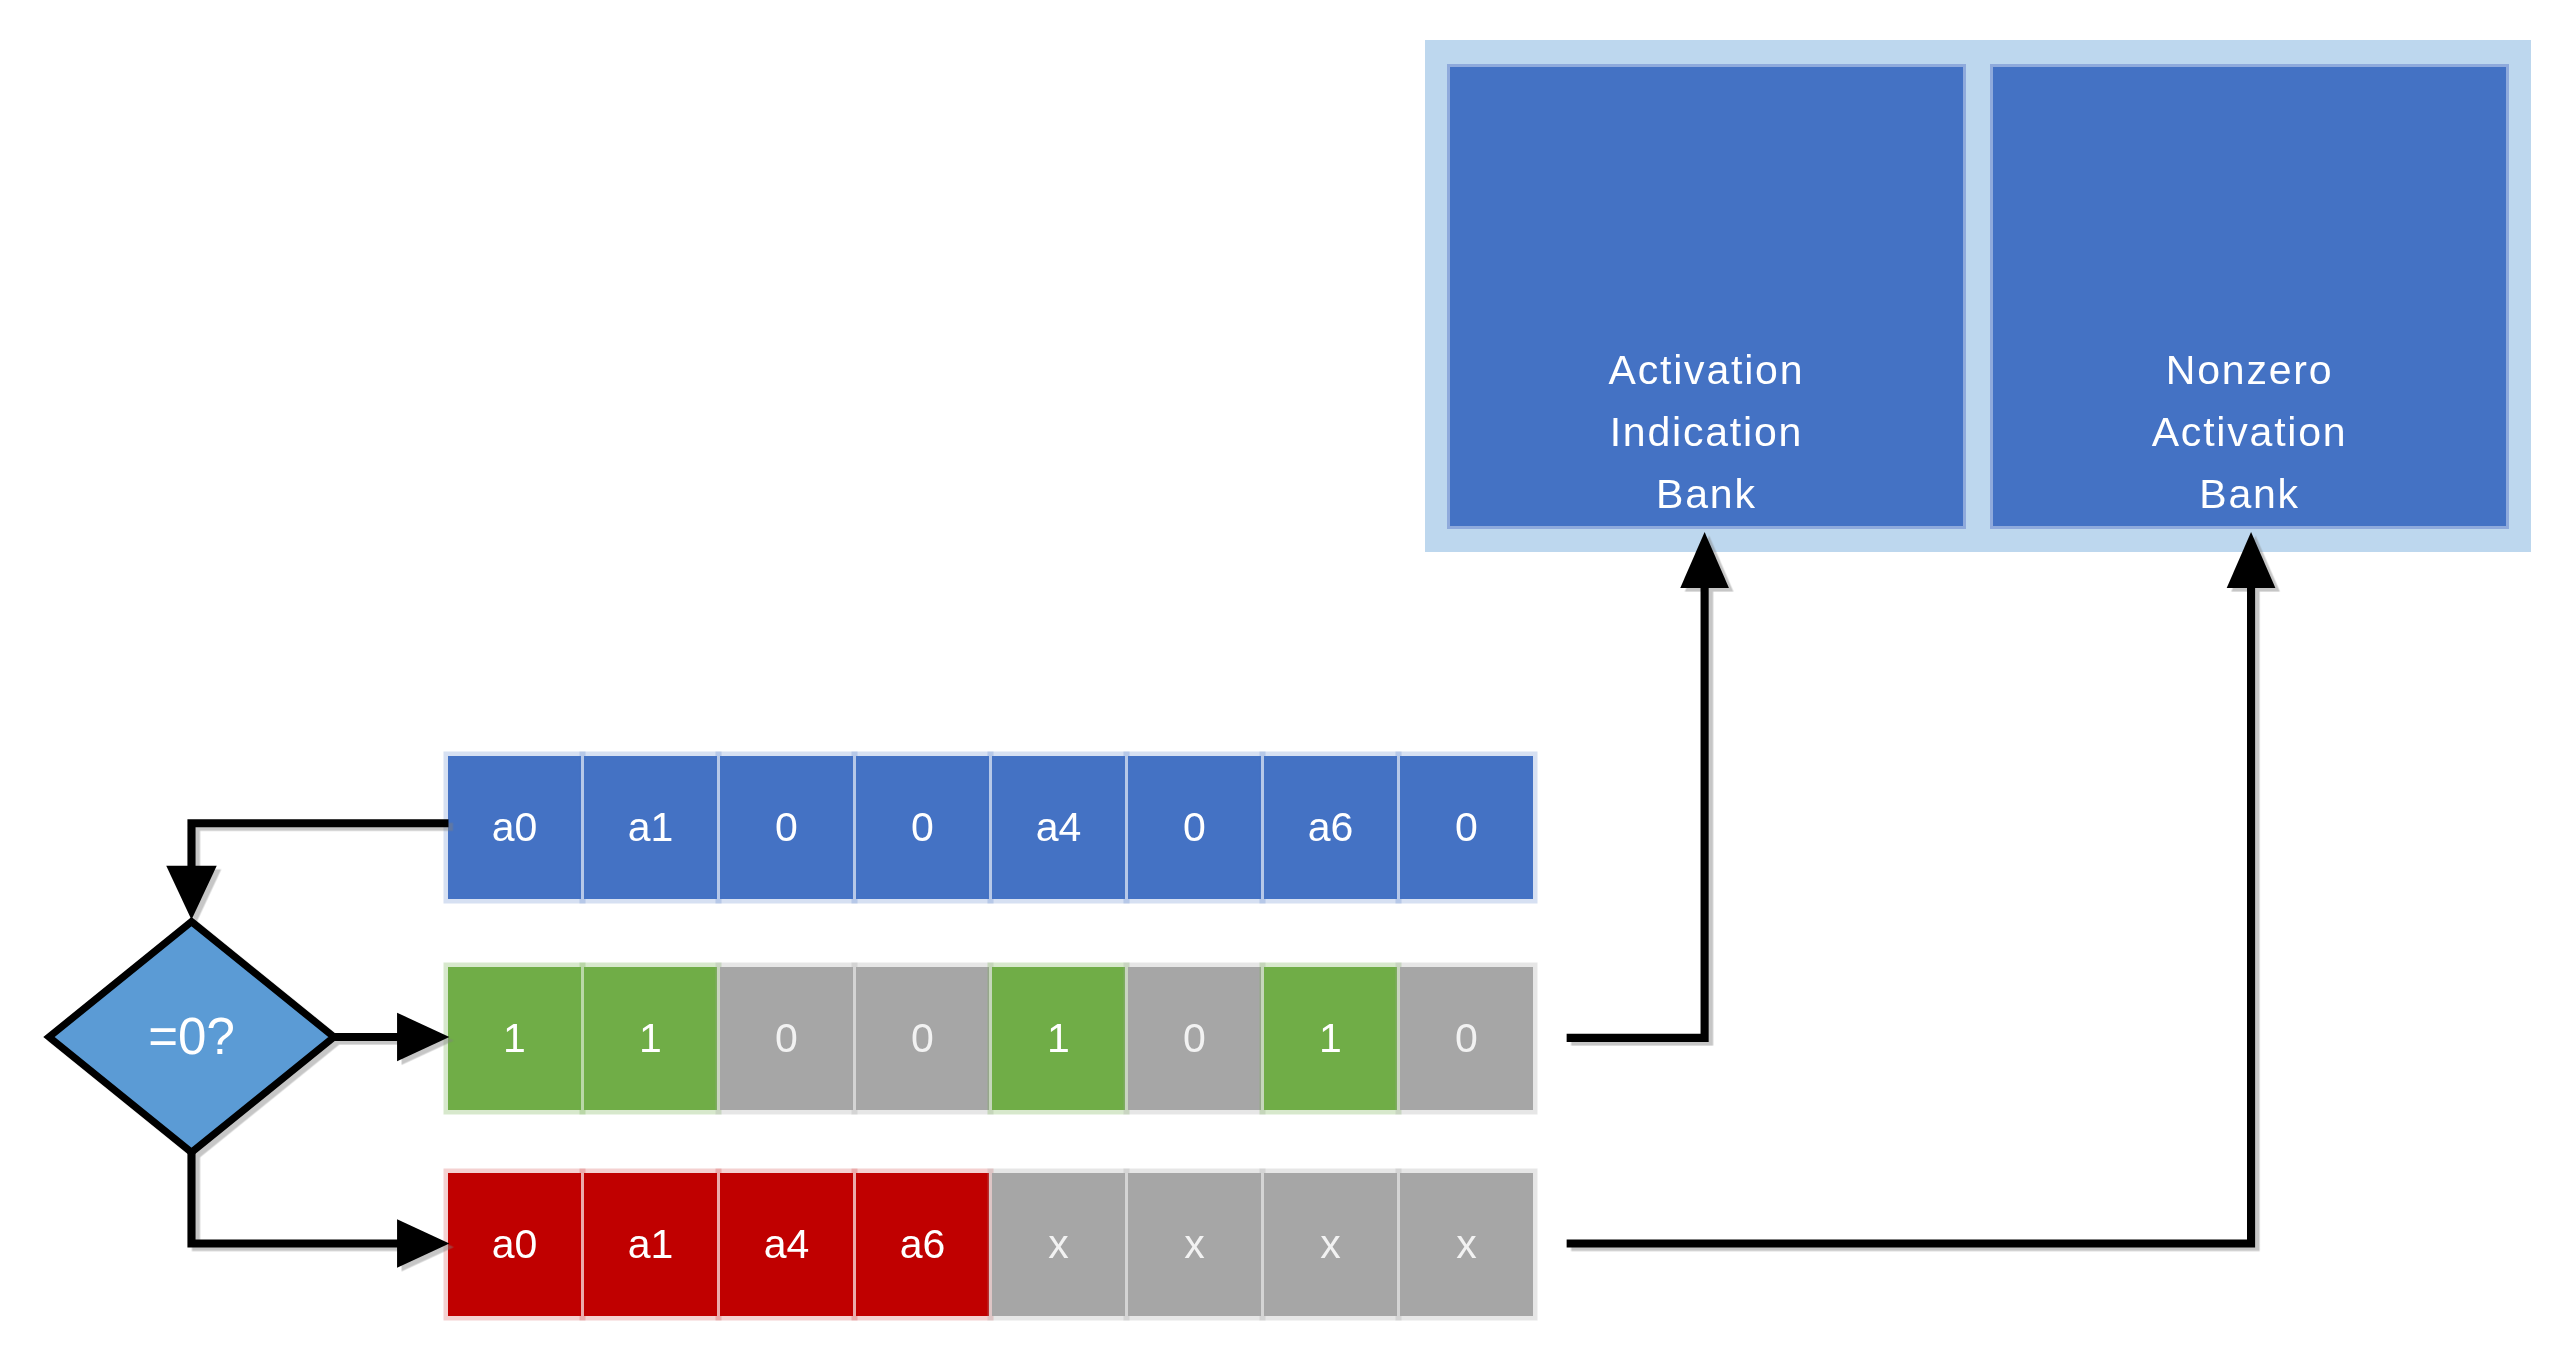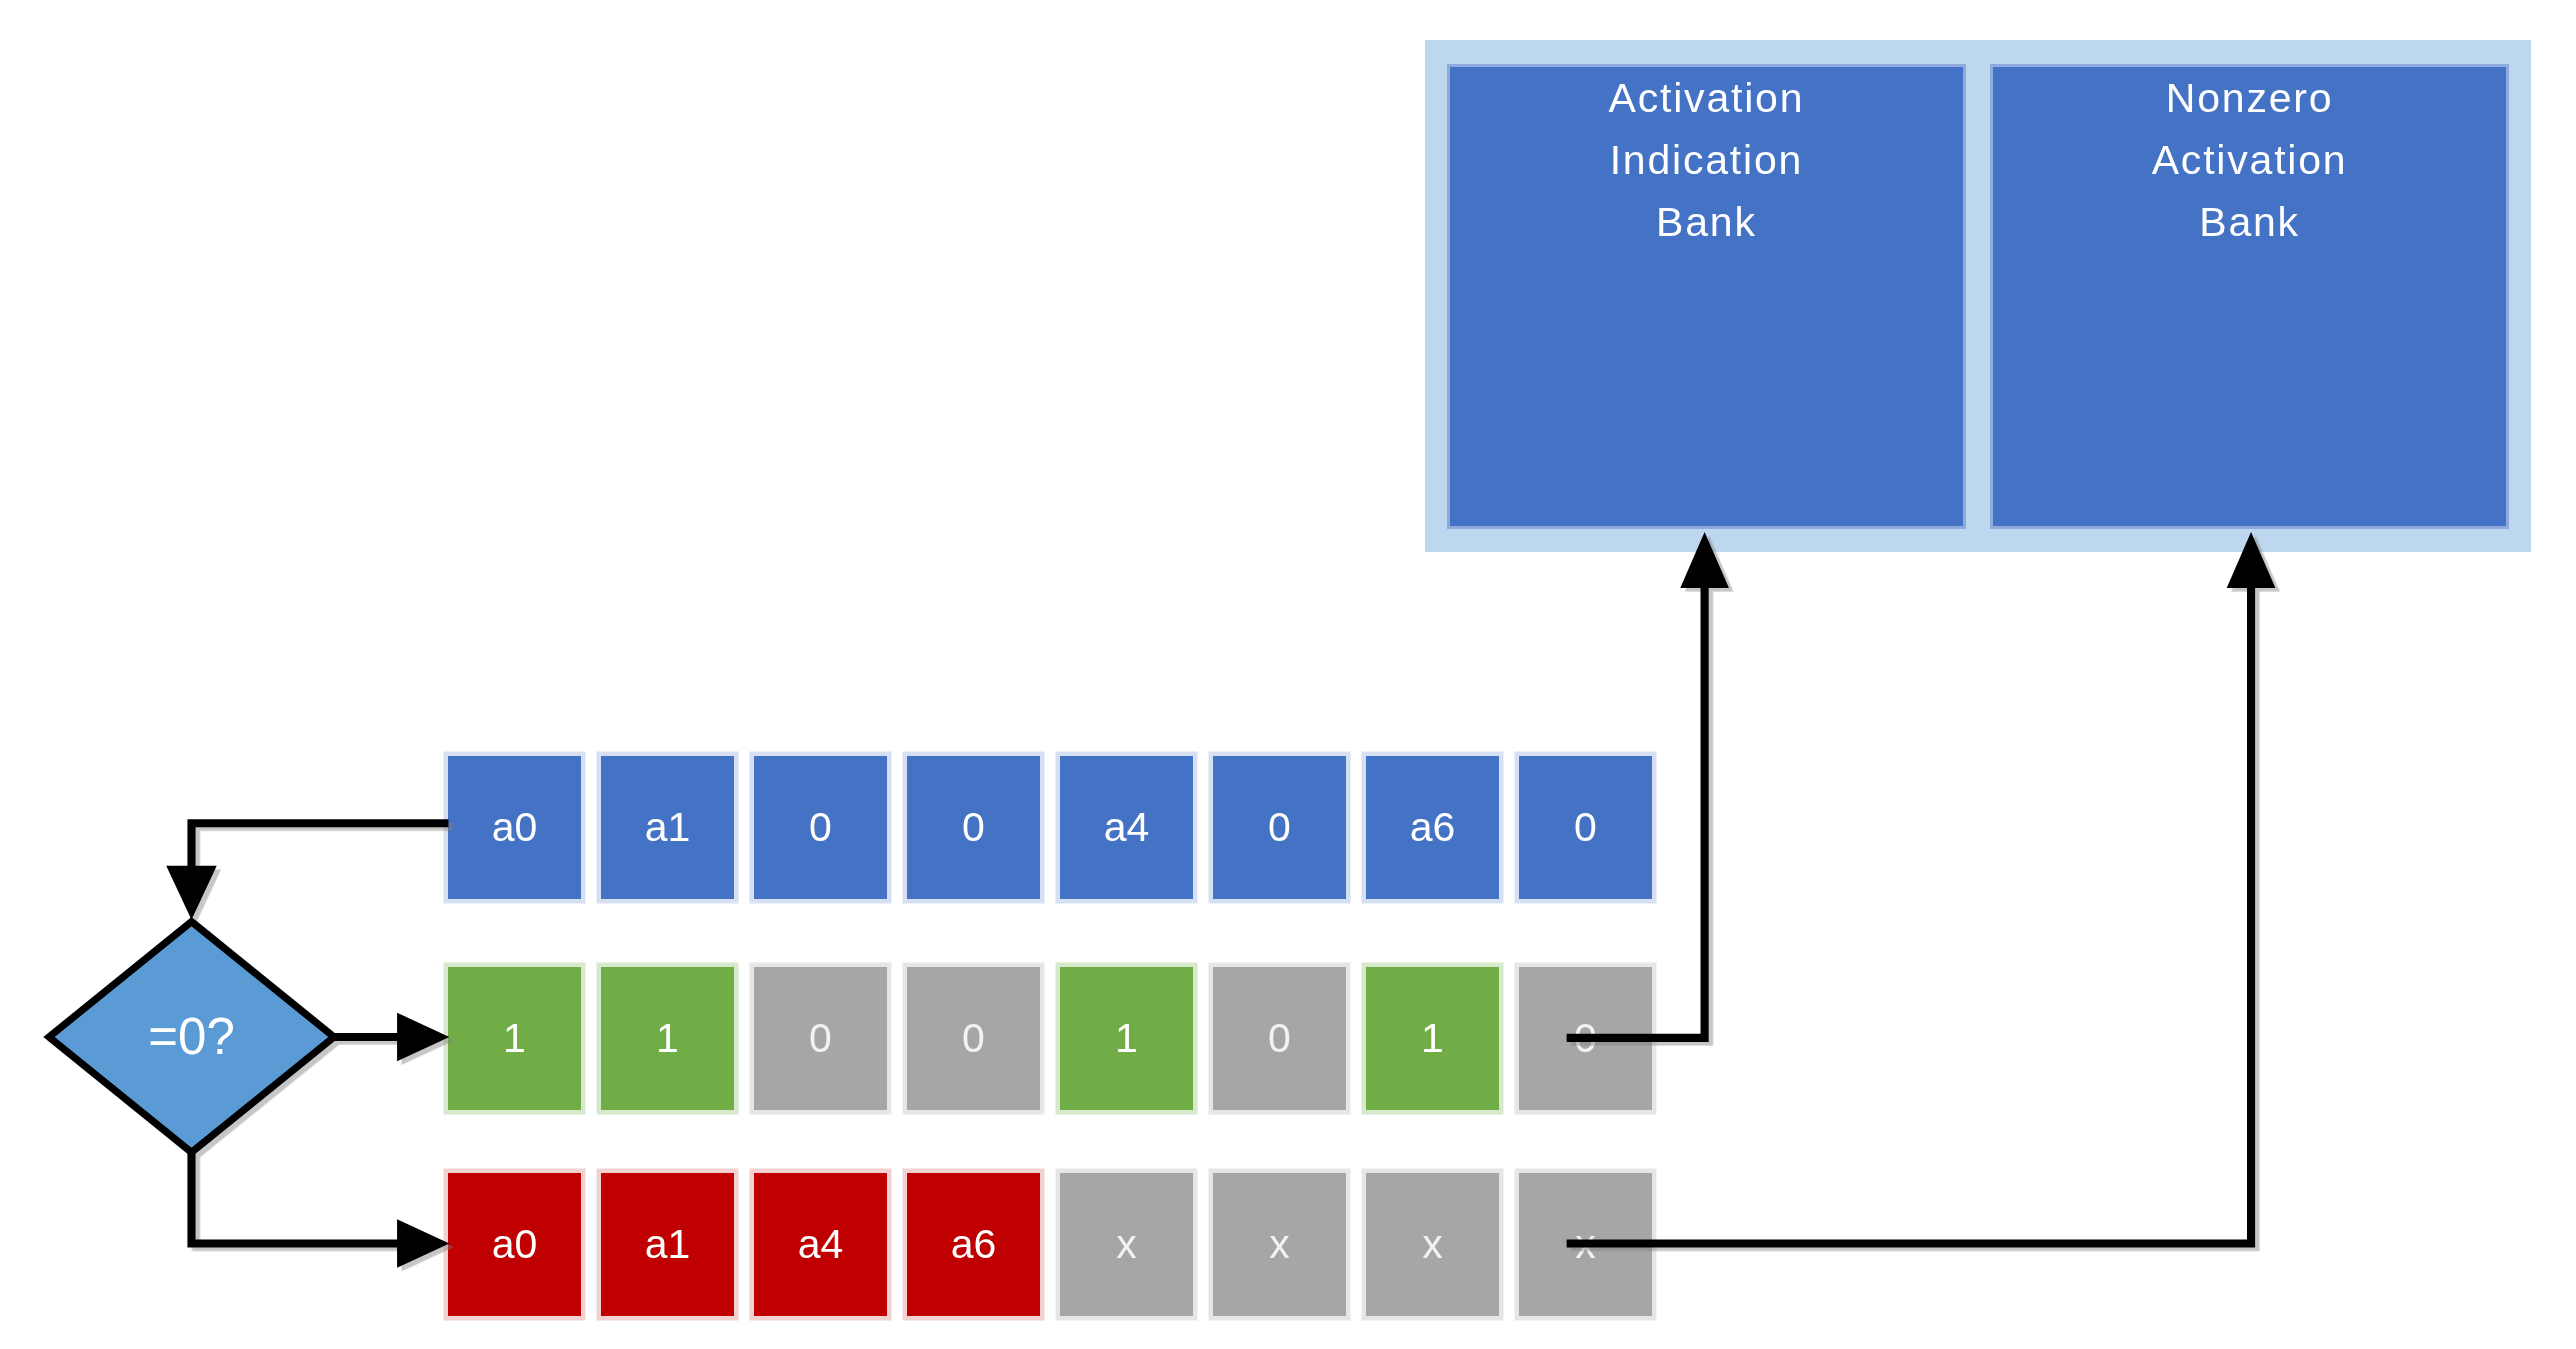--- a/index.html
+++ b/index.html
@@ -24,27 +24,27 @@
 
   
   .banks{
     position:absolute;left:1425px;top:40px;width:1106px;height:512px;z-index:2;
     background:var(--bank-frame,#BDD7EE);
     box-sizing:border-box;padding:23.5px 21.6px;display:flex;gap:23.5px;
   }
   .bank{
     flex:1;background:var(--bank-fill,#4472C4);
     border:3.6px solid var(--bank-border,#8FAADC);box-sizing:border-box;
-    display:flex;align-items:flex-start;justify-content:center;
+    display:flex;align-items:flex-end;justify-content:center;
     color:var(--cell-text,#fff);font-size:41px;line-height:1.52;letter-spacing:1.8px;
     text-align:center;white-space:pre-line;
   }
 
   
-  .vrow{position:absolute;left:448px;display:flex;gap:20px;z-index:2;}
+  .vrow{position:absolute;left:448px;display:flex;gap:3px;z-index:2;}
   .cell{
     width:133px;height:143px;display:flex;align-items:center;justify-content:center;
     font-size:41px;color:var(--cell-text,#fff);
   }
   .cell[data-type="blue"] {background:var(--blue-cell,#4472C4); box-shadow:0 0 0 4.5px rgba(68,114,196,.22);}
   .cell[data-type="green"]{background:var(--green-cell,#70AD47);box-shadow:0 0 0 4.5px rgba(112,173,71,.28);}
   .cell[data-type="gray"] {background:var(--gray-cell,#A6A6A6); box-shadow:0 0 0 4.5px rgba(166,166,166,.28);}
   .cell[data-type="red"]  {background:var(--red-cell,#C00000);  box-shadow:0 0 0 4.5px rgba(192,0,0,.18);}
   .cell[data-type="gray"] {color:#F2F2F2;}
   #row-activations{top:756px;}

